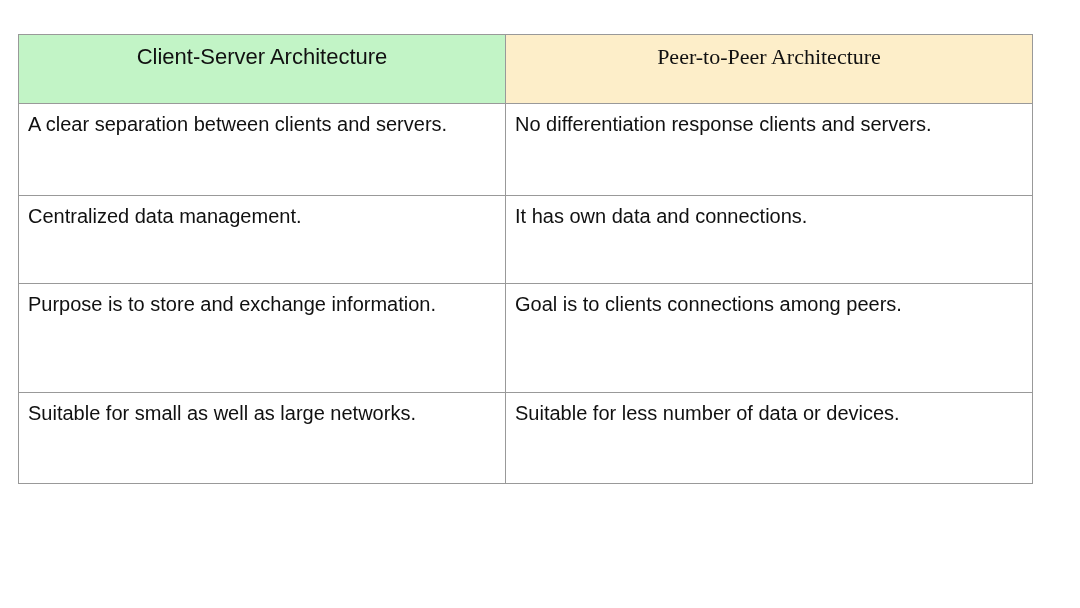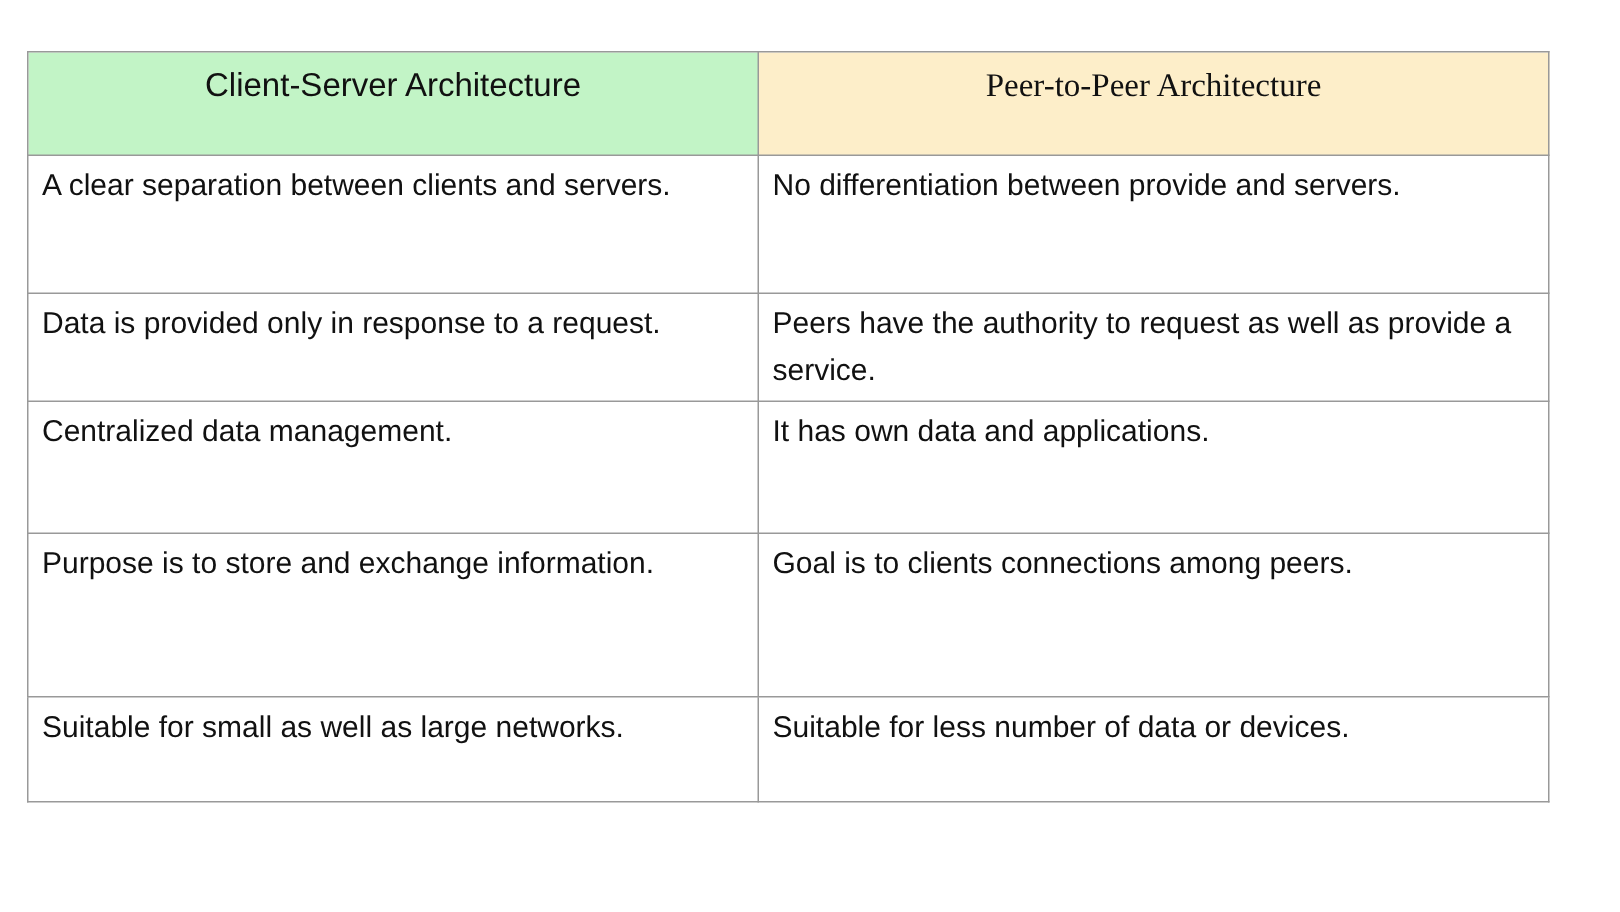--- a/index.html
+++ b/index.html
@@ -47,49 +47,45 @@
     line-height: 31px;
     text-align: left;
     padding: 5px 10px 4px 9px;
     background: #ffffff;
   }
   tr.r-head { height: 69px; }
   tr.r0 { height: 92px; padding-left: 35px; }
   tr.r1 { height: 70px; }
   tr.r2 { height: 88px; }
   tr.r3 { height: 109px; padding-left: 18px; }
-  tr.r4 { height: 70px; }
+  tr.r4 { height: 91px; }
 </style>
 </head>
 <body>
 
 <div class="page">
   <table class="cmp">
     <colgroup>
       <col class="c1">
       <col class="c2">
     </colgroup>
     <thead>
       <tr class="r-head">
         <th class="h-left">Client-Server Architecture</th>
         <th class="h-right">Peer-to-Peer Architecture</th>
       </tr>
     </thead>
     <tbody>
       <tr class="r0">
         <td>A clear separation between clients and servers.</td>
-        <td>No differentiation between provide and servers.</td>
-      </tr>
-      <tr class="r1">
-        <td>Data is provided only in response to a request.</td>
-        <td>Peers have the authority to request as well as provide a service.</td>
+        <td>No differentiation response clients and servers.</td>
       </tr>
       <tr class="r2">
         <td>Centralized data management.</td>
-        <td>It has own data and applications.</td>
+        <td>It has own data and connections.</td>
       </tr>
       <tr class="r3">
         <td>Purpose is to store and exchange information.</td>
         <td>Goal is to clients connections among peers.</td>
       </tr>
       <tr class="r4">
         <td>Suitable for small as well as large networks.</td>
         <td>Suitable for less number of data or devices.</td>
       </tr>
     </tbody>

